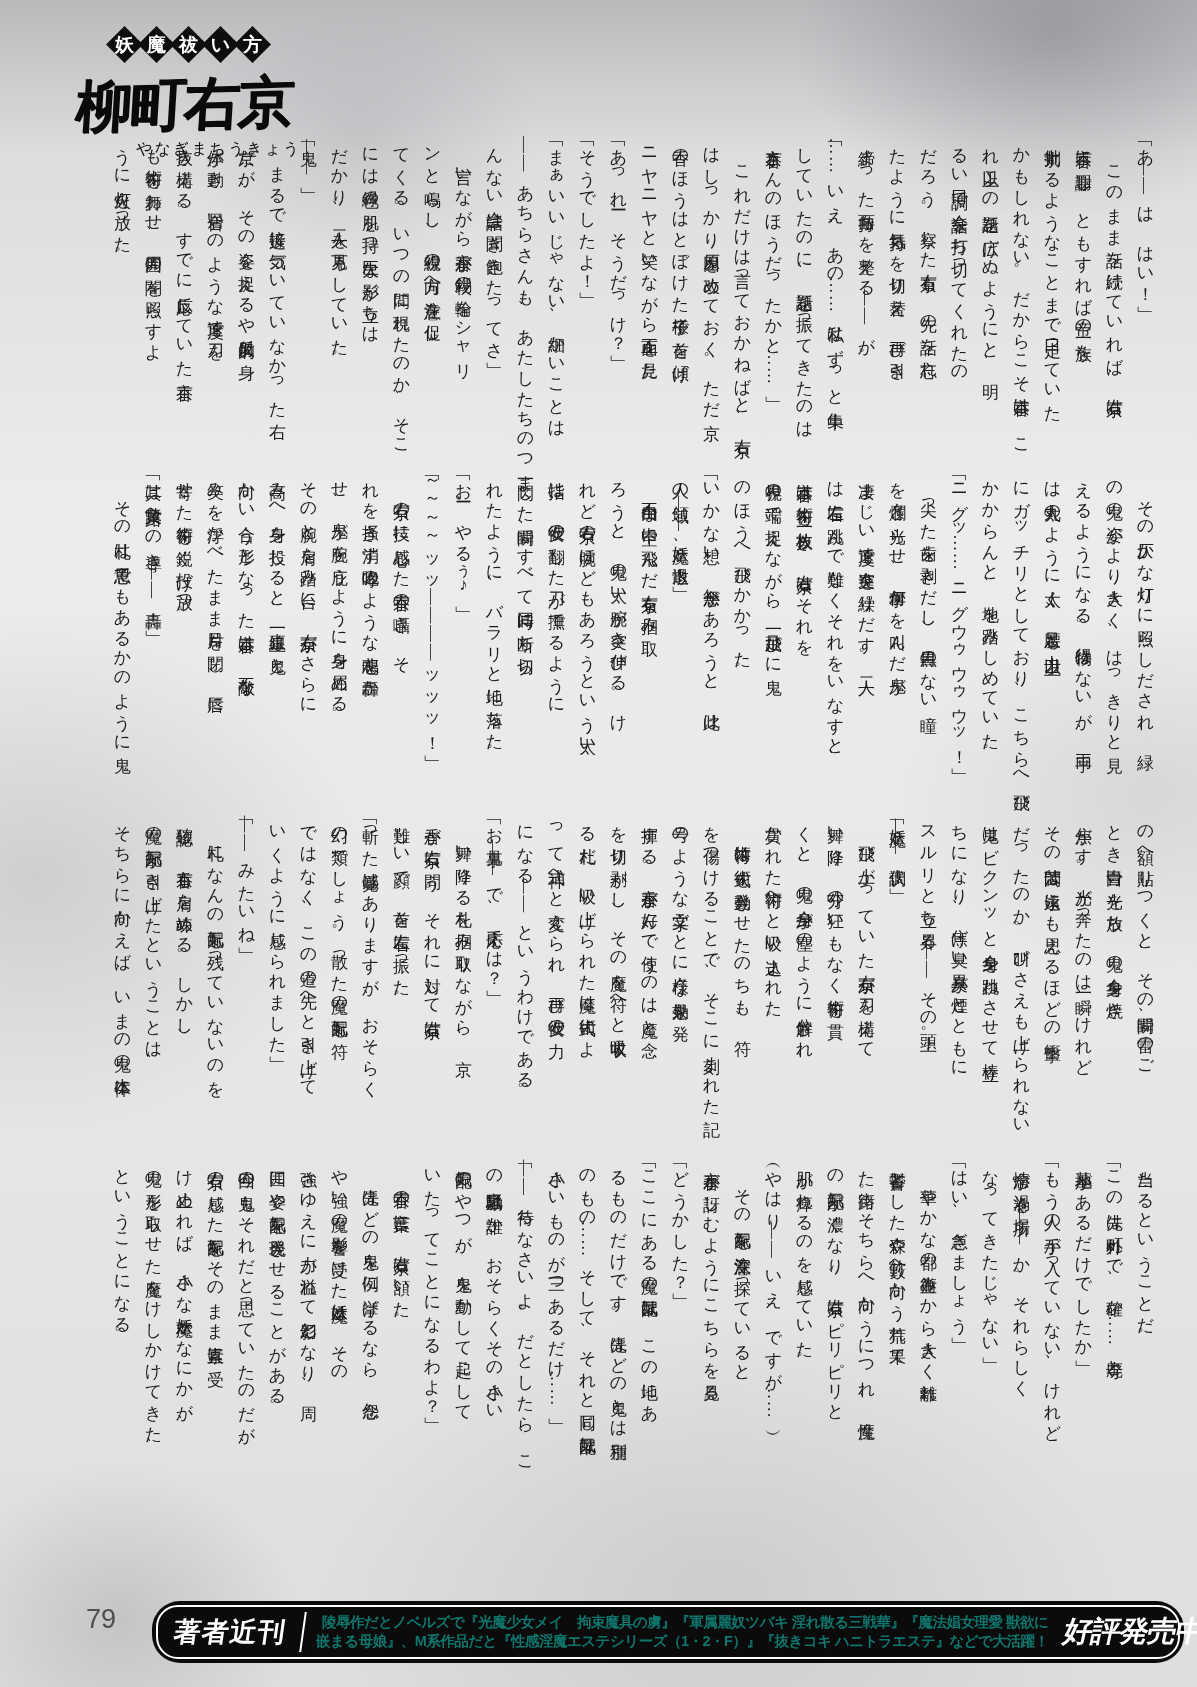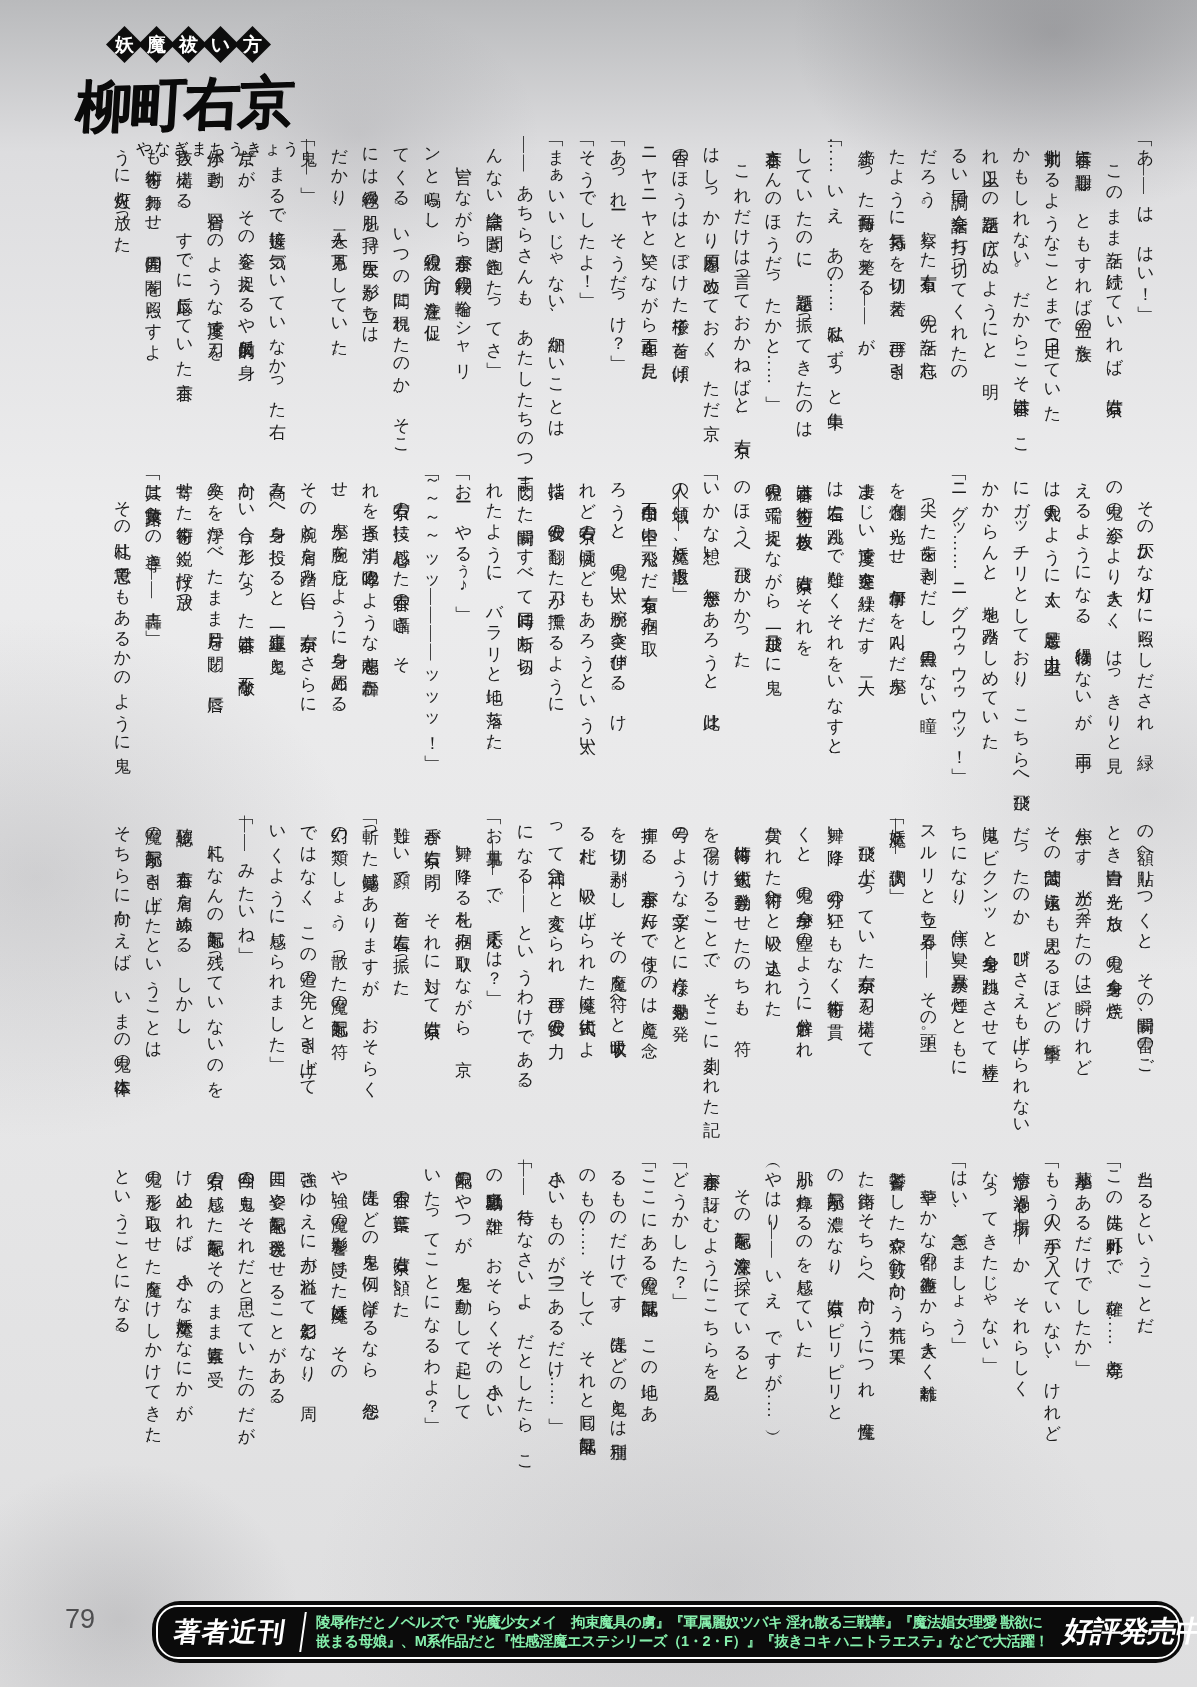--- a/index.html
+++ b/index.html
@@ -36,40 +36,40 @@
   
   .tblock{
     position:absolute;right:36px;height:342px;
     writing-mode:vertical-rl;
     font-size:17px;line-height:31px;letter-spacing:1.5px;
     color:#1d1d1d;
   }
   .tline{white-space:nowrap;}
   
   .page-number{
-    position:absolute;left:65px;top:1604px;
+    position:absolute;left:86px;top:1604px;
     font-family:"Liberation Sans",sans-serif;font-size:27px;color:#4e4e50;
   }
   .footer-bar{
     position:absolute;left:152px;top:1601px;width:1032px;height:62px;
     background:#0b0b0b;border-radius:28px;
     display:flex;align-items:center;
     font-family:"Liberation Sans",sans-serif;
   }
   .footer-bar::before{
     content:"";position:absolute;inset:4px;border:2px solid #fff;border-radius:22px;pointer-events:none;
   }
   .footer-label{
     color:#fff;font-weight:bold;font-size:27px;letter-spacing:1px;
     padding:0 16px 0 22px;transform:skewX(-8deg);white-space:nowrap;
     border-right:2px solid #fff;height:40px;display:flex;align-items:center;
   }
   .footer-body{
-    color:#86efac;font-size:14.5px;font-weight:bold;line-height:19px;
-    padding:0 12px;white-space:nowrap;letter-spacing:-0.5px;
+    color:#0f766e;font-size:14.5px;font-weight:bold;line-height:19px;
+    padding:0 12px;white-space:nowrap;letter-spacing:-0.5px;text-align:right;
   }
   .footer-badge{
     color:#fff;font-weight:900;font-size:29px;white-space:nowrap;
     transform:skewX(-12deg);padding:0 18px 0 4px;letter-spacing:-1px;
   }
 </style>
 </head>
 <body>
 
 <div class="logo">

